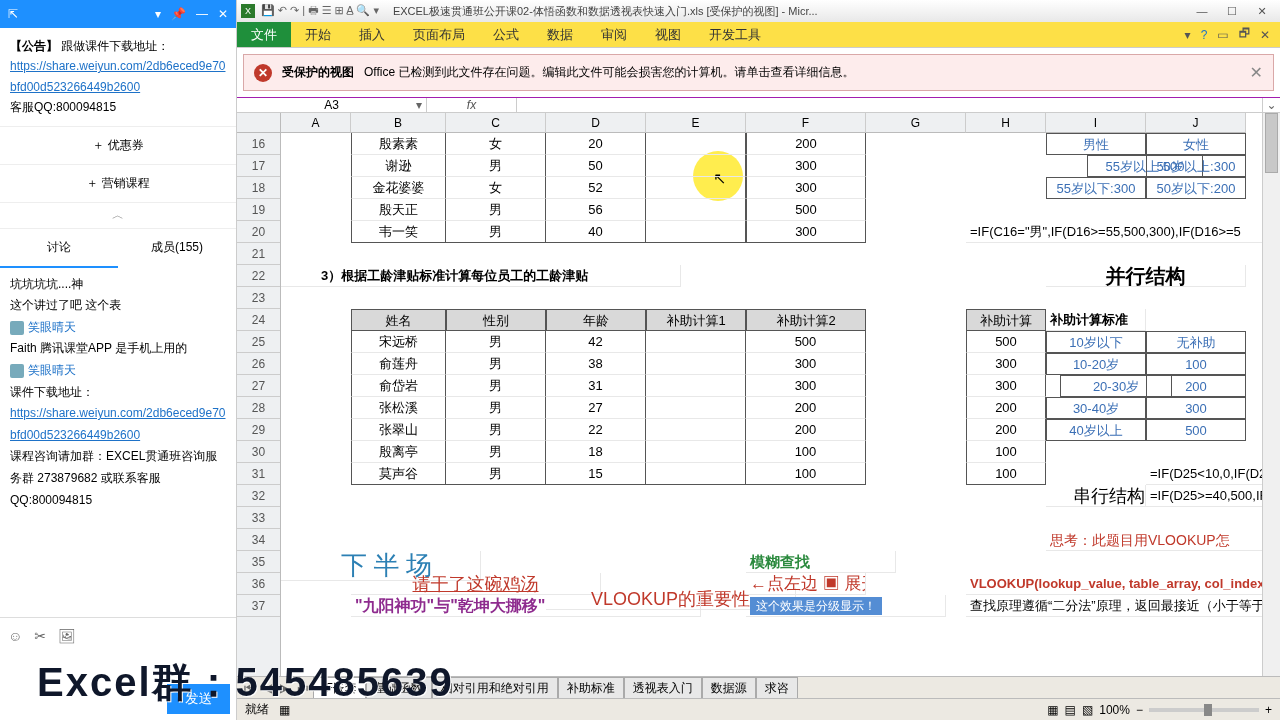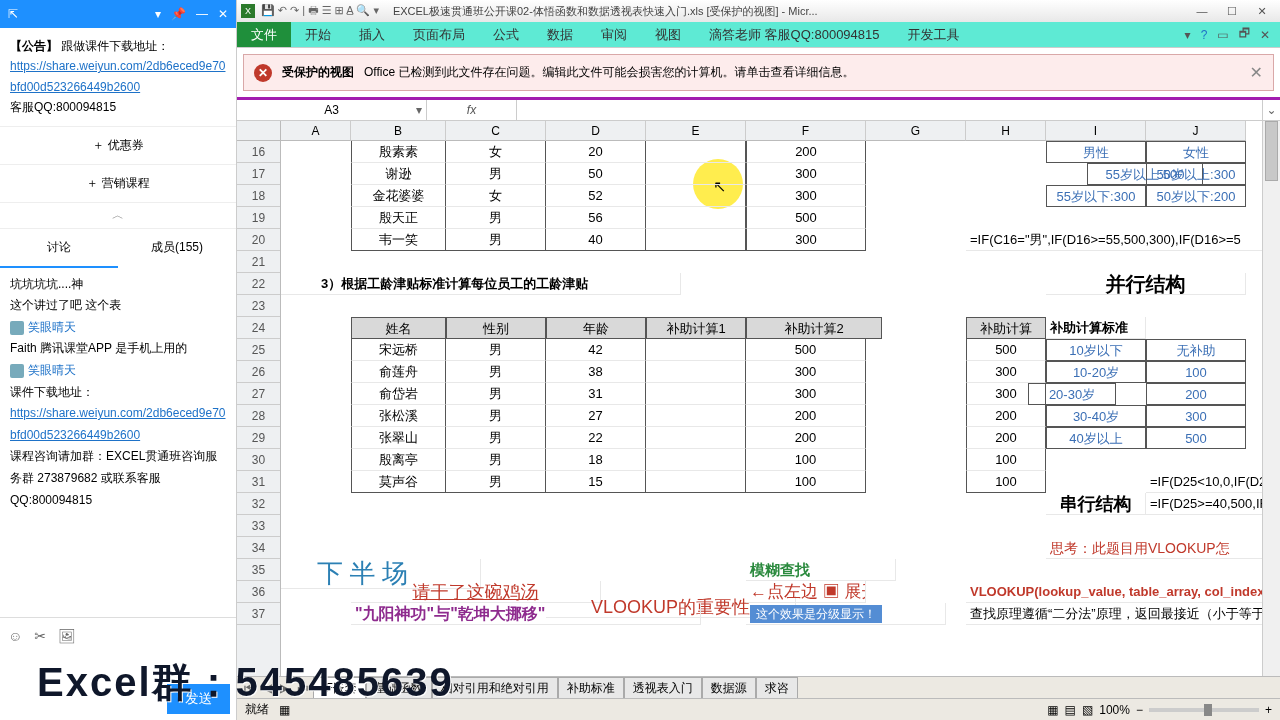--- a/index.html
+++ b/index.html
@@ -30,31 +30,31 @@
 
 
 .main { flex: 1; height: 100%; display: flex; flex-direction: column; position: relative; }
 .win-title { height: 22px; background: linear-gradient(#fff,#e8e8e8); display: flex; align-items: center; padding: 0 4px; font-size: 11px; color: #444; gap: 6px; }
 .win-title .xi { width: 14px; height: 14px; background: #2b7a2b; color:#fff; font-size:9px; display:flex; align-items:center; justify-content:center; }
 .win-title .qat { display:flex; gap:4px; color:#666; }
 .win-title .t { margin-left: 8px; white-space: nowrap; overflow: hidden; }
 .win-title .wbtn { margin-left: auto; display: flex; gap: 2px; }
 .win-title .wbtn span { width: 28px; height: 18px; display:flex; align-items:center; justify-content:center; color:#555; cursor:pointer; }
 
-.ribbon-tabs { height: 26px; background: #5eead4; display: flex; align-items: stretch; border-bottom: 1px solid #ccc; }
+.ribbon-tabs { height: 26px; background: #fde047; display: flex; align-items: stretch; border-bottom: 1px solid #ccc; }
 .rtab { padding: 0 14px; display: flex; align-items: center; cursor: pointer; font-size: 13px; color: #333; }
 .rtab.file { background: #1f8f3b; color: #fff; }
 .ribbon-right { margin-left: auto; display: flex; align-items: center; gap: 10px; padding-right: 10px; color: #555; }
 
 .warn { margin: 6px; border: 1px solid #d9a8a8; background: #fdecec; padding: 8px 10px; display: flex; align-items: center; gap: 10px; font-size: 12px; }
 .warn .ic { width: 18px; height: 18px; border-radius: 9px; background: #c0392b; color: #fff; display:flex; align-items:center; justify-content:center; font-weight:bold; }
 .warn .tt { font-weight: bold; }
 .warn .cl { margin-left: auto; color: #888; cursor: pointer; font-size: 16px; }
 
-.fx-bar { height: 24px; border-top: 3px solid #a21caf; border-bottom: 1px solid #ccc; display: flex; align-items: stretch; }
+.fx-bar { height: 16px; border-top: 1px solid #a21caf; border-bottom: 1px solid #ccc; display: flex; align-items: stretch; }
 .namebox { width: 190px; border-right: 1px solid #ccc; display: flex; align-items: center; padding: 0 8px; justify-content: center; position: relative; }
 .namebox .dd { position:absolute; right:4px; color:#666; }
 .fx-lbl { width: 90px; border-right: 1px solid #ccc; display: flex; align-items: center; justify-content: center; font-style: italic; color: #555; }
 .fx-in { flex: 1; padding: 0 6px; display: flex; align-items: center; }
 .fx-exp { width: 18px; border-left: 1px solid #ccc; display:flex; align-items:center; justify-content:center; color:#666; cursor:pointer; }
 
 .grid-wrap { flex: 1; display: flex; overflow: hidden; position: relative; }
 .rowhdrs { width: 44px; background: #eef0f2; border-right: 1px solid #bbb; }
 .corner { width: 44px; height: 20px; background: #eef0f2; border-right: 1px solid #bbb; border-bottom: 1px solid #bbb; }
 .ch { border-right: 1px solid #ccc; border-bottom: 1px solid #bbb; background: #eef0f2; text-align: center; font-size: 12px; height: 20px; line-height: 20px; }
@@ -163,21 +163,20 @@
   <div class="ribbon-tabs">
     <div id="ribbon-tabs" style="display:flex">
         <div class="rtab file">文件</div>
         <div class="rtab">开始</div>
         <div class="rtab">插入</div>
         <div class="rtab">页面布局</div>
         <div class="rtab">公式</div>
         <div class="rtab">数据</div>
         <div class="rtab">审阅</div>
         <div class="rtab">视图</div>
-        <div class="rtab">滴答老师 客服QQ:800094815</div>
         <div class="rtab">开发工具</div>
       </div>
     <div class="ribbon-right">
       <span>▾</span>
       <span style="color:#1e72c8">?</span>
       <span>▭</span>
       <span>🗗</span>
       <span>✕</span>
     </div>
   </div>
@@ -275,21 +274,21 @@
             <div class="cell bord blue-t" style="position: absolute; left: 865px; top: 22px; width: 100px;">50岁以上:300</div>
             <div class="cell bord blue-t" style="position: absolute; left: 765px; top: 44px; width: 100px;">55岁以下:300</div>
             <div class="cell bord blue-t" style="position: absolute; left: 865px; top: 44px; width: 100px;">50岁以下:200</div>
             <div class="cell txt-l" style="position: absolute; left: 685px; top: 88px; width: 300px;">=IF(C16="男",IF(D16&gt;=55,500,300),IF(D16&gt;=5</div>
             <div class="cell " style="position: absolute; left: 765px; top: 132px; width: 200px; font-size: 20px; font-weight: bold;">并行结构</div>
             <div class="cell txt-l" style="position: absolute; left: 0px; top: 132px; width: 400px; font-weight: bold; text-align: left; padding-left: 40px;">3）根据工龄津贴标准计算每位员工的工龄津贴</div>
             <div class="cell hdr-cell bord" style="position: absolute; left: 70px; top: 176px; width: 95px;">姓名</div>
             <div class="cell hdr-cell bord" style="position: absolute; left: 165px; top: 176px; width: 100px;">性别</div>
             <div class="cell hdr-cell bord" style="position: absolute; left: 265px; top: 176px; width: 100px;">年龄</div>
             <div class="cell hdr-cell bord" style="position: absolute; left: 365px; top: 176px; width: 100px;">补助计算1</div>
-            <div class="cell hdr-cell bord" style="position: absolute; left: 465px; top: 176px; width: 136px;">补助计算2</div>
+            <div class="cell hdr-cell bord" style="position: absolute; left: 465px; top: 176px; width: 120px;">补助计算2</div>
             <div class="cell hdr-cell bord" style="position: absolute; left: 685px; top: 176px; width: 80px;">补助计算</div>
             <div class="cell bord-l bord-r" style="position: absolute; left: 70px; top: 198px; width: 95px;">宋远桥</div>
             <div class="cell bord-r" style="position: absolute; left: 165px; top: 198px; width: 100px;">男</div>
             <div class="cell bord-r" style="position: absolute; left: 265px; top: 198px; width: 100px;">42</div>
             <div class="cell bord-r" style="position: absolute; left: 365px; top: 198px; width: 100px;"></div>
             <div class="cell bord-r" style="position: absolute; left: 465px; top: 198px; width: 120px;">500</div>
             <div class="cell bord-l bord-r" style="position: absolute; left: 685px; top: 198px; width: 80px;">500</div>
             <div class="cell bord-l bord-r" style="position: absolute; left: 70px; top: 220px; width: 95px;">俞莲舟</div>
             <div class="cell bord-r" style="position: absolute; left: 165px; top: 220px; width: 100px;">男</div>
             <div class="cell bord-r" style="position: absolute; left: 265px; top: 220px; width: 100px;">38</div>
@@ -324,31 +323,31 @@
             <div class="cell bord-r bord-b" style="position: absolute; left: 165px; top: 330px; width: 100px;">男</div>
             <div class="cell bord-r bord-b" style="position: absolute; left: 265px; top: 330px; width: 100px;">15</div>
             <div class="cell bord-r bord-b" style="position: absolute; left: 365px; top: 330px; width: 100px;"></div>
             <div class="cell bord-r bord-b" style="position: absolute; left: 465px; top: 330px; width: 120px;">100</div>
             <div class="cell bord-l bord-r bord-b" style="position: absolute; left: 685px; top: 330px; width: 80px;">100</div>
             <div class="cell txt-l" style="position: absolute; left: 765px; top: 176px; width: 100px; font-weight: bold;">补助计算标准</div>
             <div class="cell bord blue-t" style="position: absolute; left: 765px; top: 198px; width: 100px;">10岁以下</div>
             <div class="cell bord blue-t" style="position: absolute; left: 865px; top: 198px; width: 100px;">无补助</div>
             <div class="cell bord blue-t" style="position: absolute; left: 765px; top: 220px; width: 100px;">10-20岁</div>
             <div class="cell bord blue-t" style="position: absolute; left: 865px; top: 220px; width: 100px;">100</div>
-            <div class="cell bord blue-t" style="position: absolute; left: 747px; top: 242px; width: 88px;">20-30岁</div>
+            <div class="cell bord blue-t" style="position: absolute; left: 779px; top: 242px; width: 112px;">20-30岁</div>
             <div class="cell bord blue-t" style="position: absolute; left: 865px; top: 242px; width: 100px;">200</div>
             <div class="cell bord blue-t" style="position: absolute; left: 765px; top: 264px; width: 100px;">30-40岁</div>
             <div class="cell bord blue-t" style="position: absolute; left: 865px; top: 264px; width: 100px;">300</div>
             <div class="cell bord blue-t" style="position: absolute; left: 765px; top: 286px; width: 100px;">40岁以上</div>
             <div class="cell bord blue-t" style="position: absolute; left: 865px; top: 286px; width: 100px;">500</div>
             <div class="cell txt-l" style="position: absolute; left: 865px; top: 330px; width: 200px;">=IF(D25&lt;10,0,IF(D25</div>
-            <div class="cell " style="position: absolute; left: 765px; top: 352px; width: 100px; font-size: 18px; font-weight: bold;">串行结构</div>
+            <div class="cell " style="position: absolute; left: 765px; top: 352px; width: 100px; font-size: 18px; font-weight: normal; text-align: right;">串行结构</div>
             <div class="cell txt-l" style="position: absolute; left: 865px; top: 352px; width: 200px;">=IF(D25&gt;=40,500,IF</div>
             <div class="cell txt-l" style="position: absolute; left: 765px; top: 396px; width: 250px; color: rgb(192, 57, 43); font-size: 14px;">思考：此题目用VLOOKUP怎</div>
-            <div class="cell big-blue txt-l" style="position: absolute; left: 0px; top: 418px; width: 200px; height: 30px; line-height: 30px; padding-left: 36px;">下 半 场</div>
+            <div class="cell big-blue txt-l" style="position: absolute; left: 0px; top: 418px; width: 200px; height: 30px; line-height: 30px; padding-left: 60px;">下 半 场</div>
             <div class="cell red-u" style="position: absolute; left: 70px; top: 440px; width: 250px;">请干了这碗鸡汤</div>
             <div class="cell red-t" style="position: absolute; left: 265px; top: 440px; width: 250px; margin-top: 15px;">VLOOKUP的重要性</div>
             <div class="cell grn txt-l" style="position: absolute; left: 465px; top: 418px; width: 150px;">模糊查找</div>
             <div class="cell org txt-l" style="position: absolute; left: 465px; top: 440px; width: 120px;">←点左边 ▣ 展开</div>
             <div class="cell txt-l" style="position: absolute; left: 685px; top: 440px; width: 400px; color: rgb(192, 57, 43); font-weight: bold;">VLOOKUP(lookup_value, table_array, col_index_num, [Tru</div>
             <div class="cell txt-l" style="position: absolute; left: 685px; top: 462px; width: 400px;">查找原理遵循“二分法”原理，返回最接近（小于等于查找值）的</div>
             <div class="cell txt-l" style="position: absolute; left: 465px; top: 462px; width: 200px;"><span class="hl-box">这个效果是分级显示！</span></div>
             <div class="cell purp txt-l" style="position: absolute; left: 70px; top: 462px; width: 350px;">"九阳神功"与"乾坤大挪移"</div>
           </div>
       </div>

